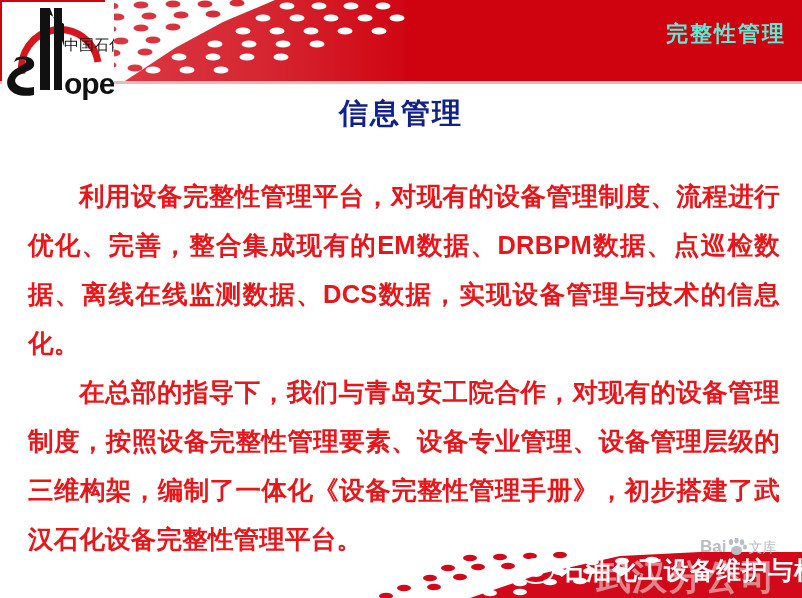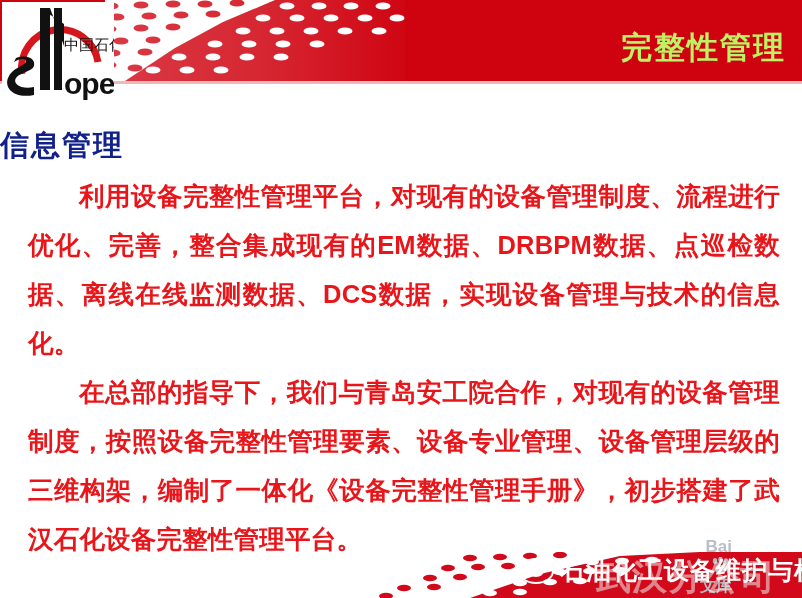--- a/index.html
+++ b/index.html
@@ -40,23 +40,23 @@
     position: absolute;
     left: 0;
     top: 81px;
     width: 802px;
     height: 3px;
     background: #eab8bd;
   }
   .header-title {
     position: absolute;
     right: 16px;
-    top: 28px;
-    color: #bef264;
-    font-size: 31px;
+    top: 14px;
+    color: #5eead4;
+    font-size: 22px;
     font-weight: bold;
     letter-spacing: 2px;
     line-height: 40px;
     white-space: nowrap;
   }
 
   
   .logo-box {
     position: absolute;
     left: 2px;
@@ -65,23 +65,23 @@
     height: 100px;
     background: #ffffff;
     z-index: 5;
   }
   .logo-box svg { display: block; }
 
   
   .slide-title {
     position: absolute;
     left: 0;
-    top: 125px;
-    width: 802px;
-    text-align: left;
+    top: 93px;
+    width: 802px;
+    text-align: center;
     color: #122089;
     font-size: 29px;
     font-weight: bold;
     letter-spacing: 2px;
     line-height: 40px;
   }
 
   
   .body-text {
     position: absolute;
@@ -160,37 +160,35 @@
   }
   .wm-baidu {
     position: absolute;
     left: 700px;
     top: 537px;
     z-index: 4;
     display: flex;
     align-items: flex-end;
     color: #b9bec4;
     white-space: nowrap;
-    flex-direction: column;
   }
   .wm-baidu-word {
     font-size: 17px;
     font-weight: bold;
     letter-spacing: 0px;
   }
   .wm-baidu-paw {
     position: relative;
     width: 20px;
     height: 18px;
     margin: 0 1px 1px 1px;
   }
   .wm-baidu-lib {
-    font-size: 16px;
+    font-size: 14px;
     letter-spacing: 0px;
-    font-weight: bold;
   }
   .wm-branch {
     position: absolute;
     left: 596px;
     top: 554px;
     font-size: 35px;
     font-weight: bold;
     letter-spacing: 1px;
     color: rgba(235,235,235,0.55);
     white-space: nowrap;

